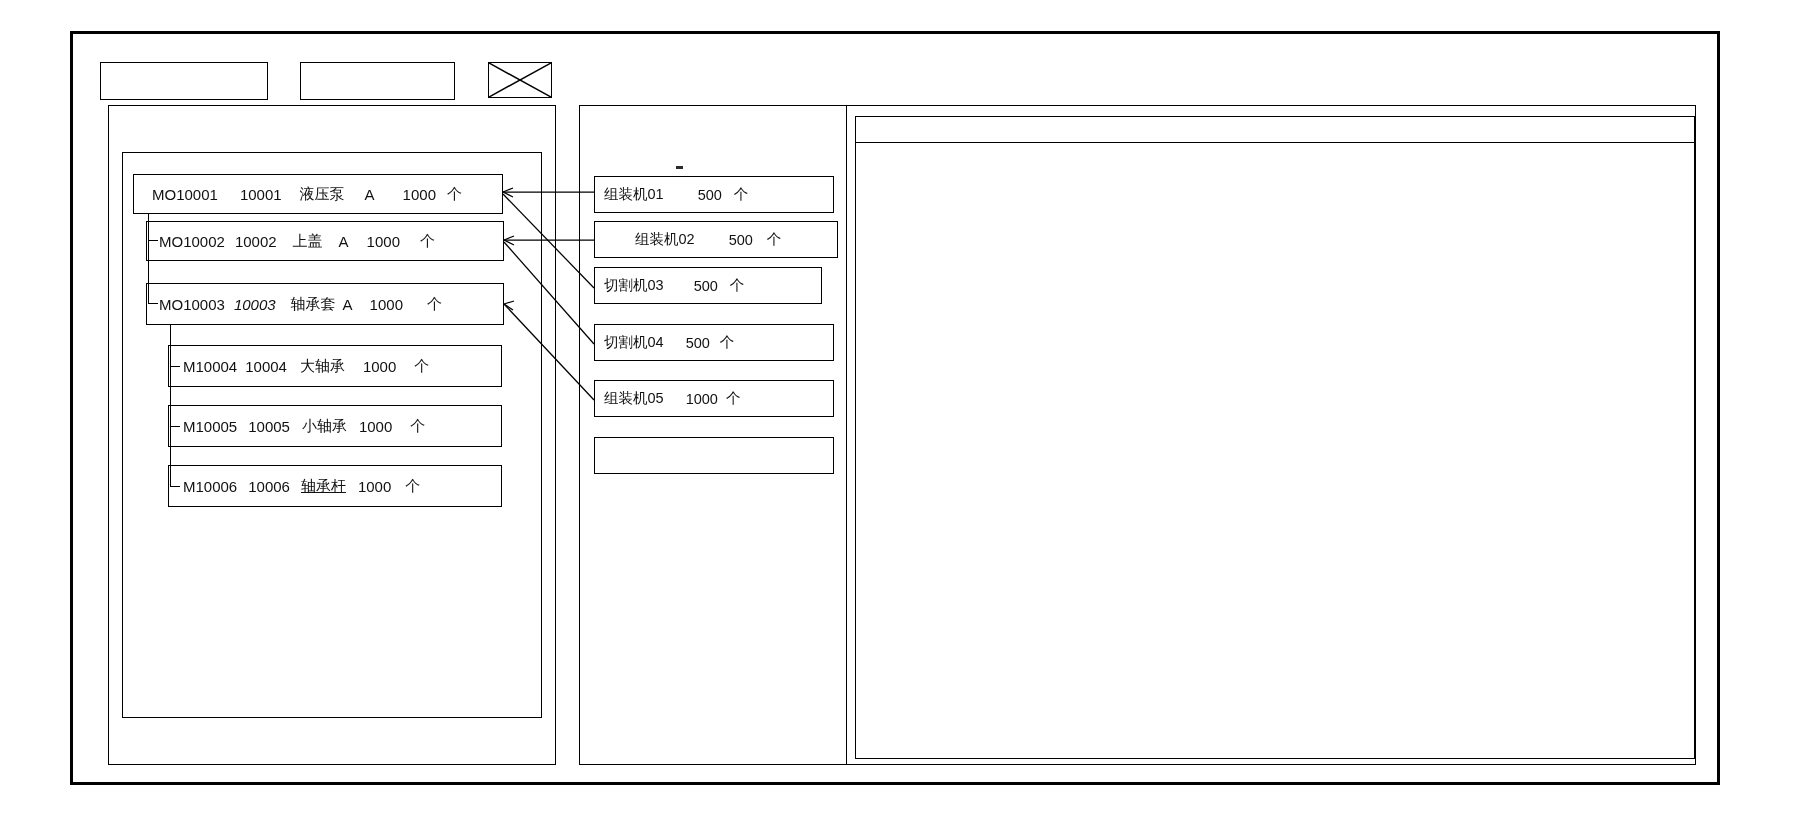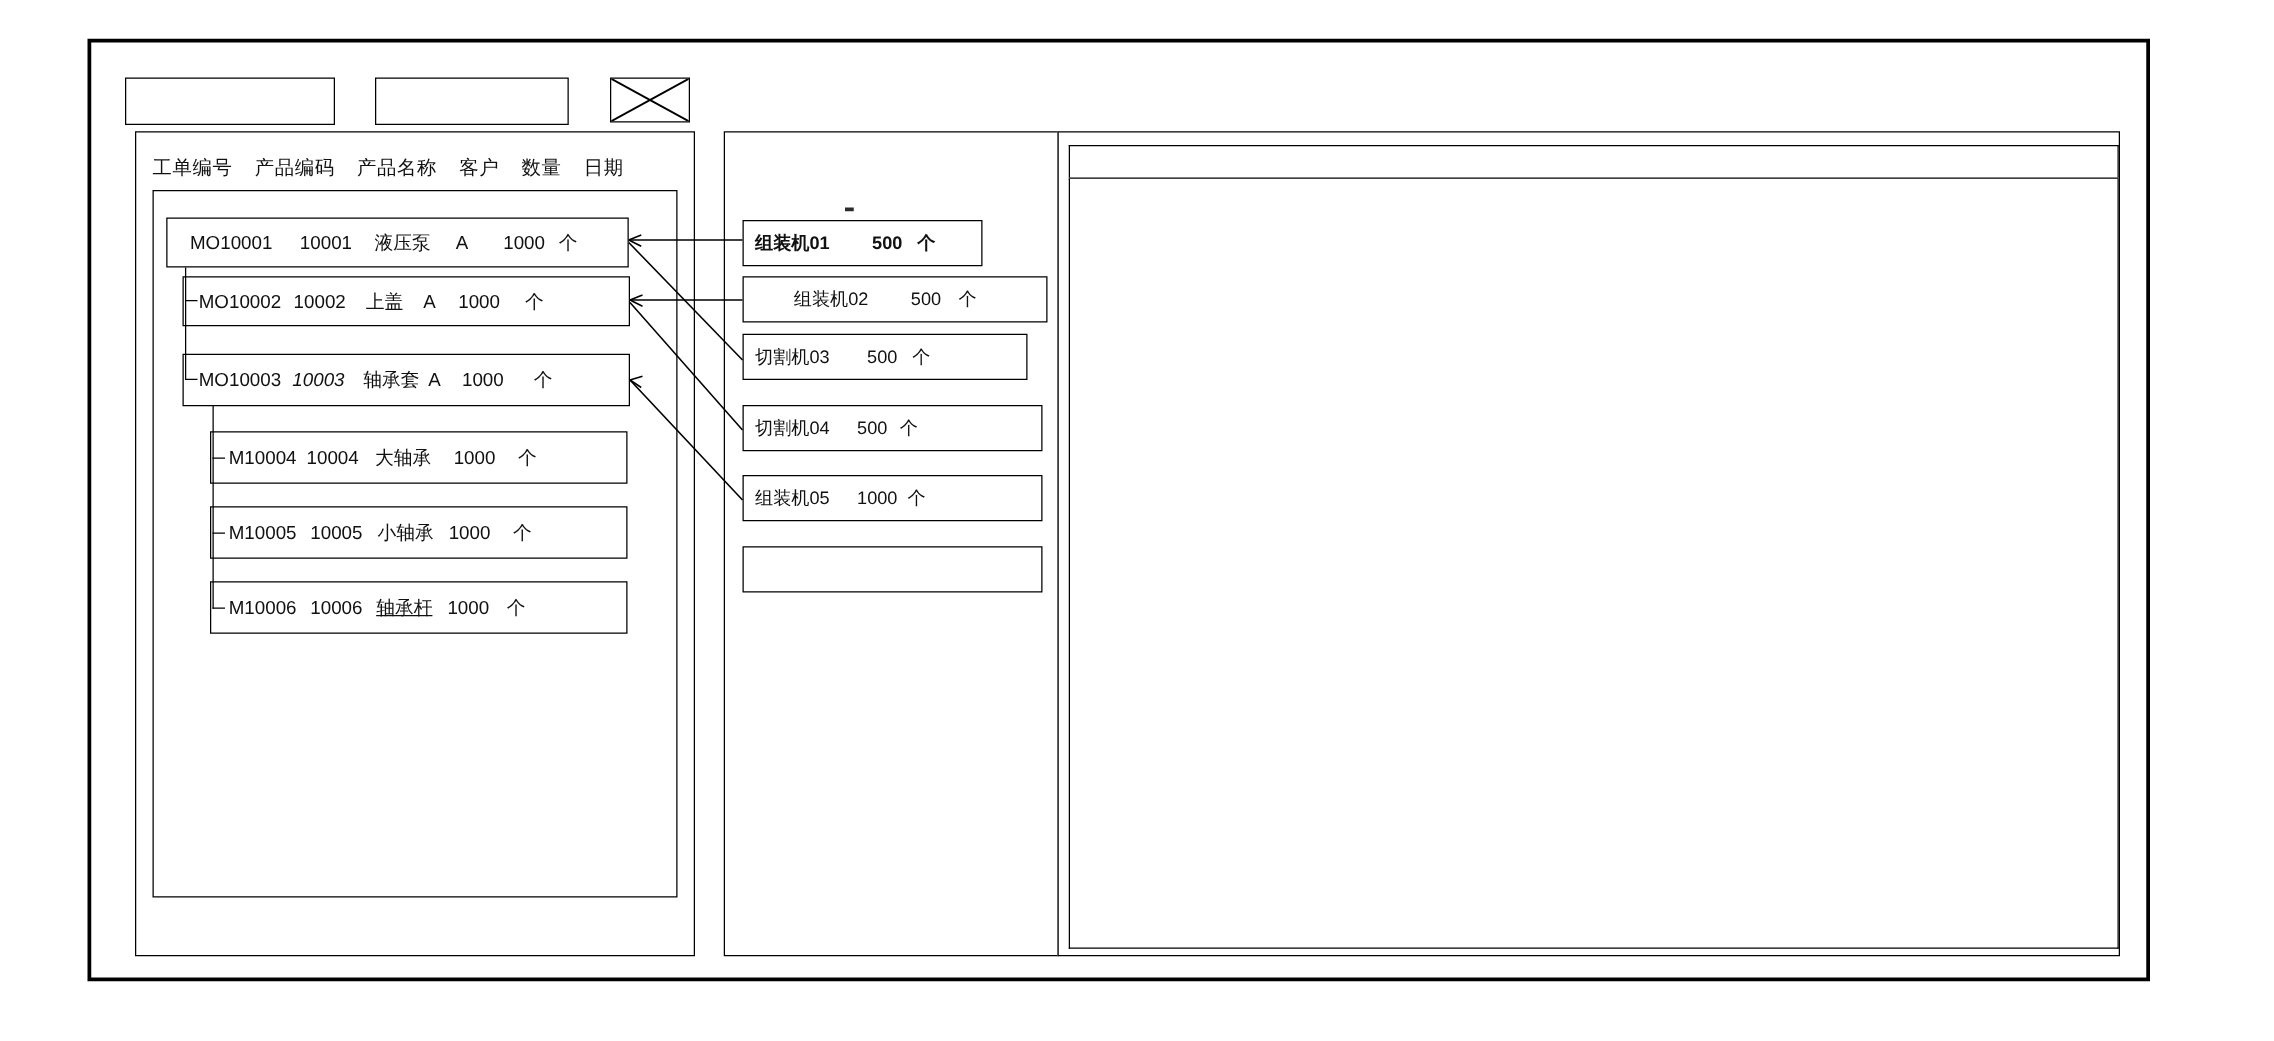--- a/index.html
+++ b/index.html
@@ -70,28 +70,20 @@
         <line x1="0" y1="0" x2="64" y2="36" stroke="#000" stroke-width="1.6"></line>
         <line x1="64" y1="0" x2="0" y2="36" stroke="#000" stroke-width="1.6"></line>
       </svg>
     </div>
   </div>
 
   <div class="panel" id="left-panel"></div>
   <div class="panel" id="mid-panel"></div>
   <div class="panel" id="right-panel"></div>
 
-  <div class="col-headers">
-    <span>工单编号</span>
-    <span>产品编码</span>
-    <span>产品名称</span>
-    <span>客户</span>
-    <span>数量</span>
-    <span>日期</span>
-  </div>
 
   <div id="tree-scroll"></div>
 
   <div class="wo-row" id="wo-row-0" style="left:133px;top:174px;width:370px;height:40px;padding-left:18px;">
     <span class="cell" style="margin-right:22px;">MO10001</span>
     <span class="cell" style="margin-right:18px;">10001</span>
     <span class="cell" style="margin-right:20px;">液压泵</span>
     <span class="cell" style="margin-right:28px;">A</span>
     <span class="cell" style="margin-right:11px;">1000</span>
     <span class="cell">个</span>
@@ -143,21 +135,21 @@
   <div class="elbow" style="left:148px;top:240px;width:10px;height:1.4px;"></div>
   <div class="elbow" style="left:148px;top:303px;width:10px;height:1.4px;"></div>
 
   <div class="elbow" style="left:170px;top:324px;width:1.4px;height:163px;"></div>
   <div class="elbow" style="left:170px;top:366px;width:10px;height:1.4px;"></div>
   <div class="elbow" style="left:170px;top:426px;width:10px;height:1.4px;"></div>
   <div class="elbow" style="left:170px;top:486px;width:10px;height:1.4px;"></div>
 
   <div class="dot-mark"></div>
 
-  <div class="mach-box" id="mach-box-0" style="left:594px;top:176px;width:192px;height:37px;font-weight:bold;">
+  <div class="mach-box" id="mach-box-0" style="left:594px;top:176px;width:240px;height:37px;">
     <span class="mname" style="margin-right:34px;">组装机01</span>
     <span class="mqty" style="margin-right:12px;">500</span>
     <span class="munit">个</span>
   </div>
 
   <div class="mach-box" id="mach-box-1" style="left:594px;top:221px;width:244px;height:37px;padding-left:40px;">
     <span class="mname" style="margin-right:34px;">组装机02</span>
     <span class="mqty" style="margin-right:14px;">500</span>
     <span class="munit">个</span>
   </div>

